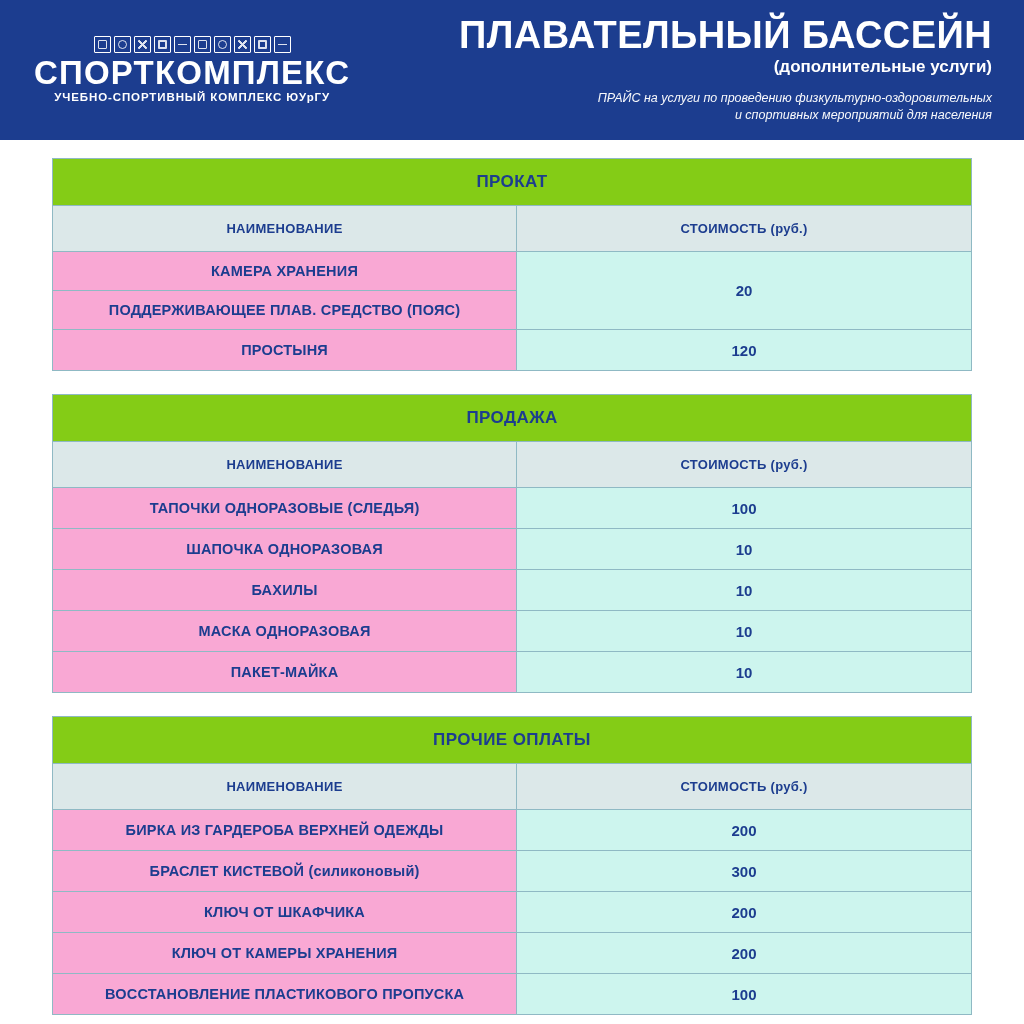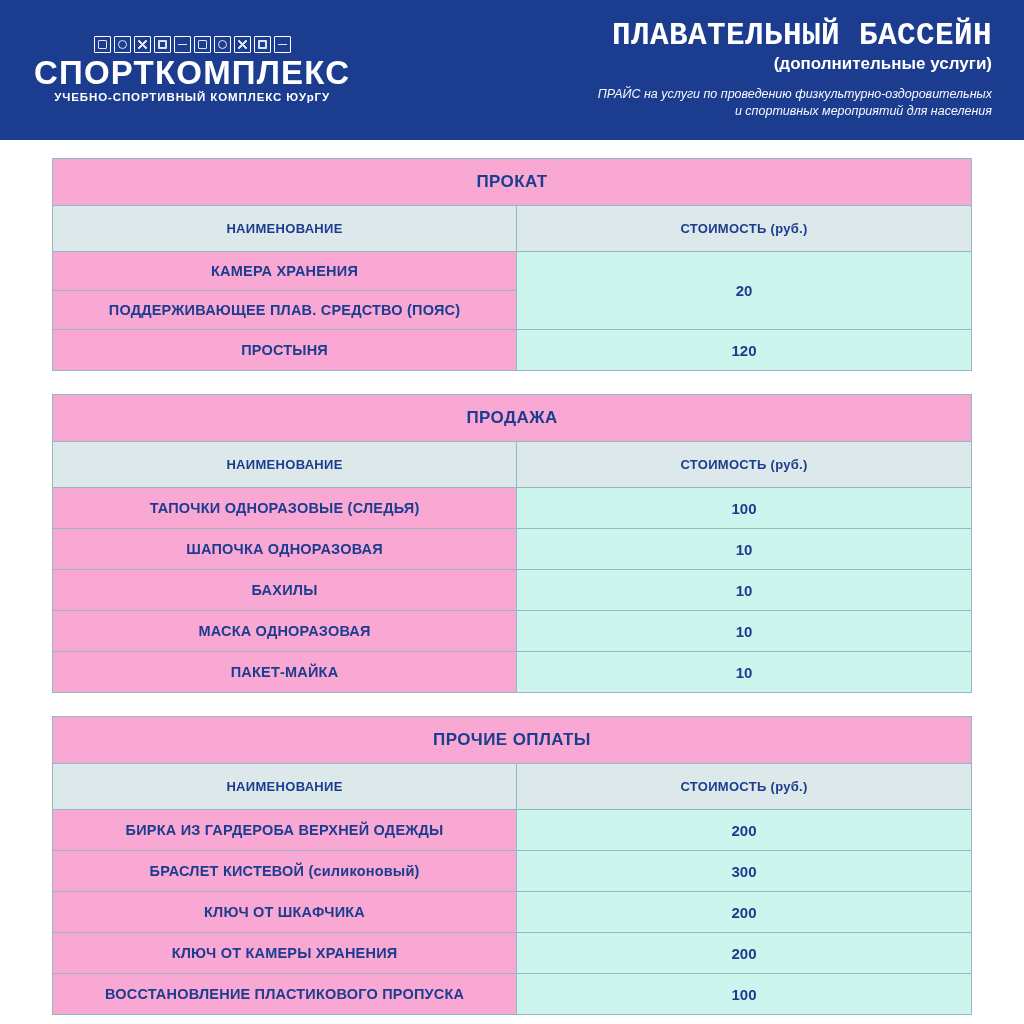--- a/index.html
+++ b/index.html
@@ -92,25 +92,24 @@
     letter-spacing: .9px;
     line-height: 1;
   }
   .header-right {
     flex: 1 1 auto;
     text-align: right;
     color: #ffffff;
     padding-right: 6px;
   }
   .h-title {
-    font-size: 31px;
+    font-size: 38px;
     font-weight: bold;
     letter-spacing: .4px;
     line-height: 1.05;
-    font-family: Liberation Mono, monospace;
   }
   .h-sub {
     font-size: 17px;
     font-weight: bold;
     margin-top: 2px;
     line-height: 1.1;
   }
   .h-note {
     font-size: 12.5px;
     font-style: italic;
@@ -134,21 +133,21 @@
     border-collapse: collapse;
     table-layout: fixed;
   }
   table.price td, table.price th {
     border: 1px solid #8fb9c4;
     text-align: center;
     color: #1c3d8f;
     font-weight: bold;
   }
   .sec-title {
-    background: #f9a8d4;
+    background: #84cc16;
     font-size: 17px;
     letter-spacing: .4px;
     height: 44px;
   }
   .col-head {
     background: #dce8e9;
     font-size: 13px;
     letter-spacing: .3px;
     height: 43px;
   }

